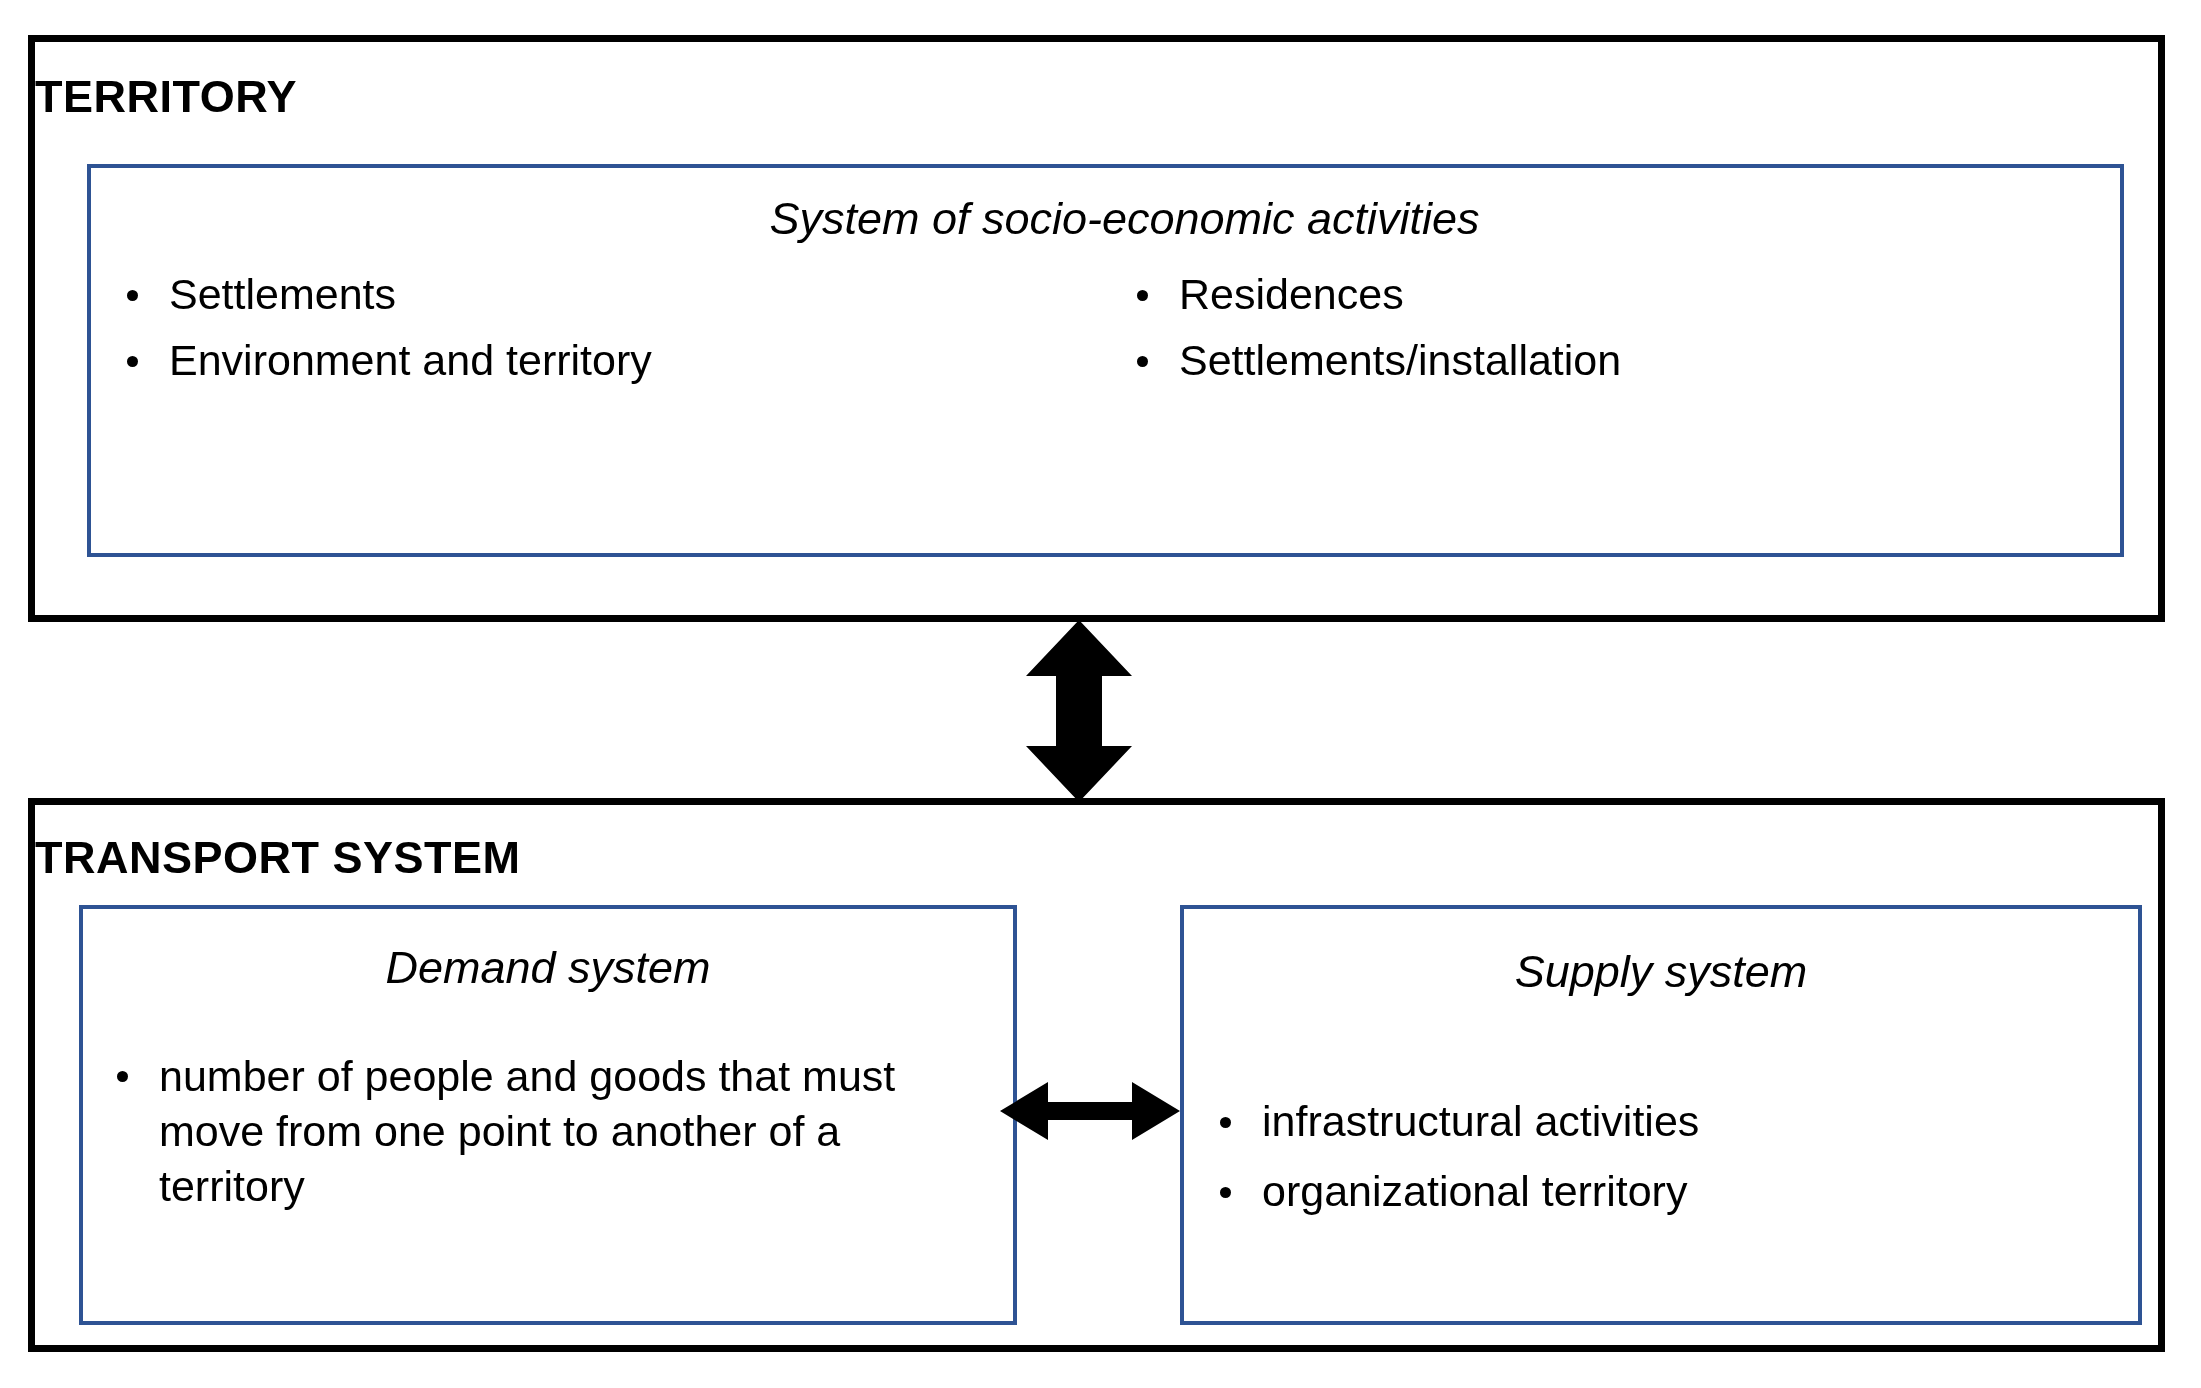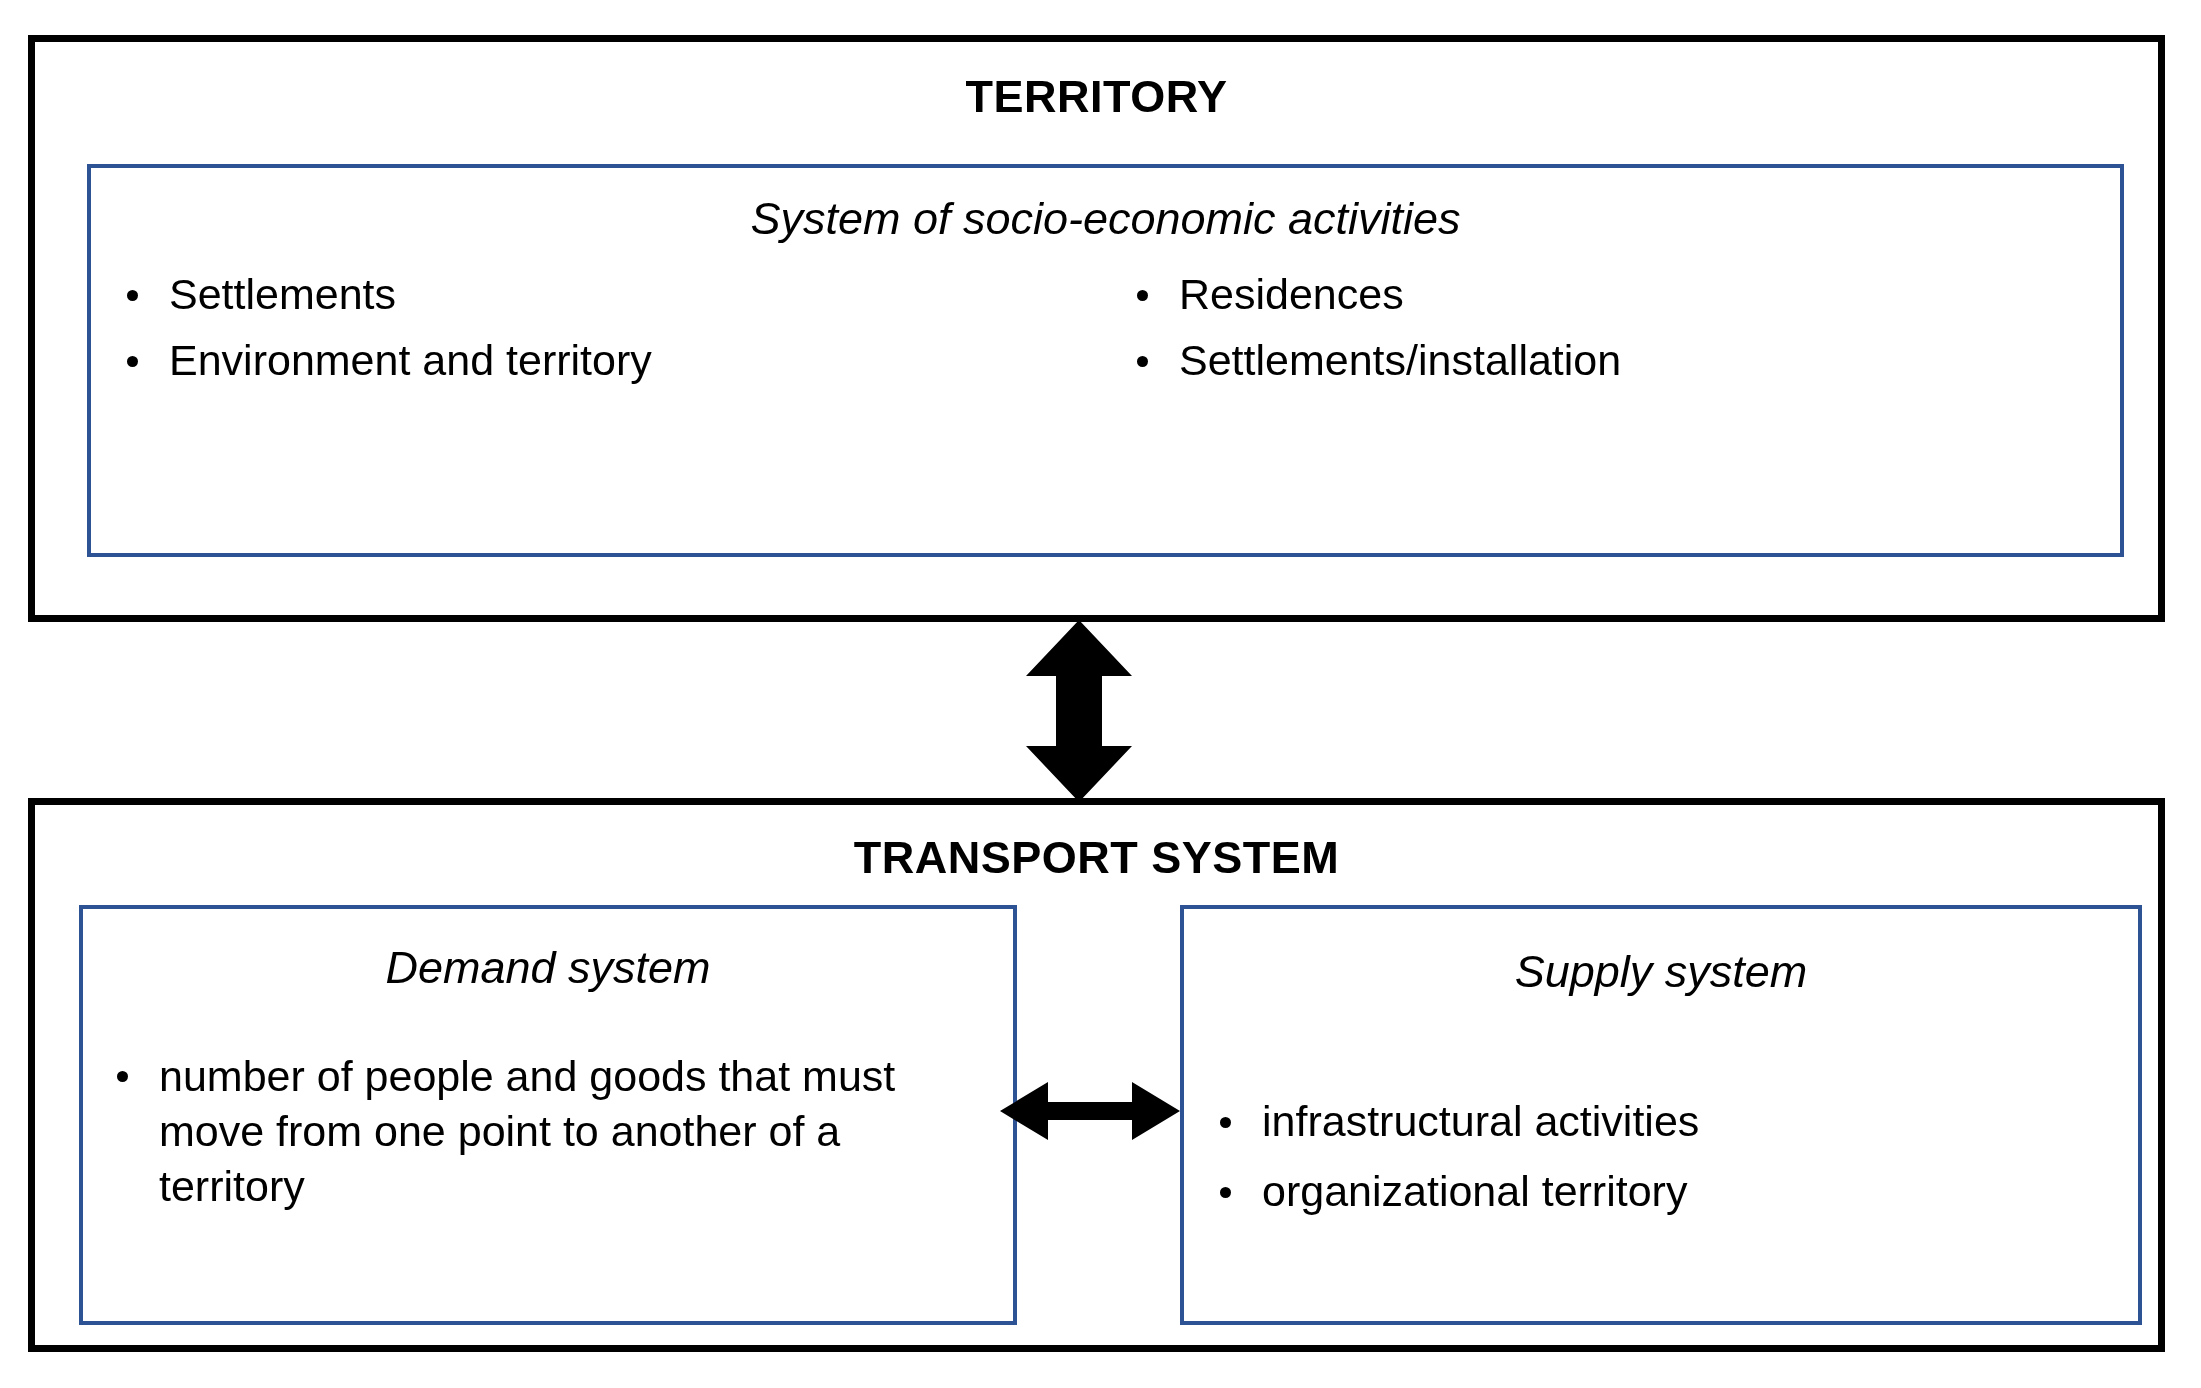--- a/index.html
+++ b/index.html
@@ -29,21 +29,21 @@
     background: #ffffff;
   }
   #territory-box  { left: 28px;  top: 35px;  width: 2137px; height: 587px; }
   #transport-box  { left: 28px;  top: 798px; width: 2137px; height: 554px; }
 
   
   .section-title {
     position: absolute;
     left: 0;
     width: 100%;
-    text-align: center;
+    text-align: left;
     font-weight: bold;
     font-size: 45px;
     letter-spacing: 0.5px;
     line-height: 1;
     white-space: nowrap;
   }
   #territory-title { top: 32px; }
   #transport-title { top: 30px; }
 
   
@@ -61,21 +61,21 @@
   .panel-heading {
     position: absolute;
     left: 0;
     width: 100%;
     text-align: center;
     font-style: italic;
     font-size: 45px;
     line-height: 1;
     white-space: nowrap;
   }
-  #socio-heading  { top: 28px; }
+  #socio-heading  { top: 28px; padding-left: 19px; }
   #demand-heading { top: 36px; }
   #supply-heading { top: 40px; }
 
   
   ul.bullets {
     list-style: none;
     margin: 0;
     padding: 0;
   }
   ul.bullets > li {

